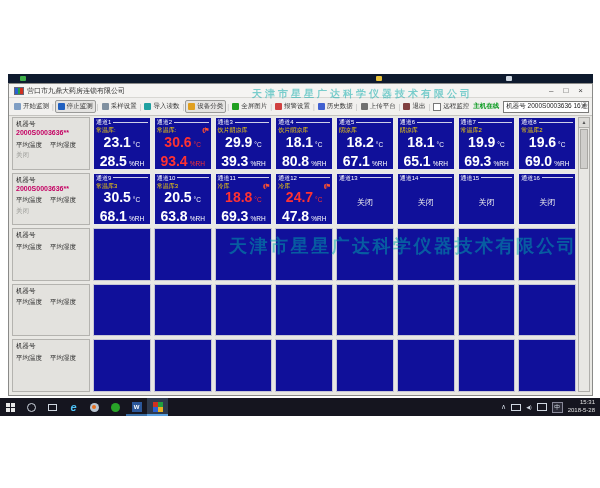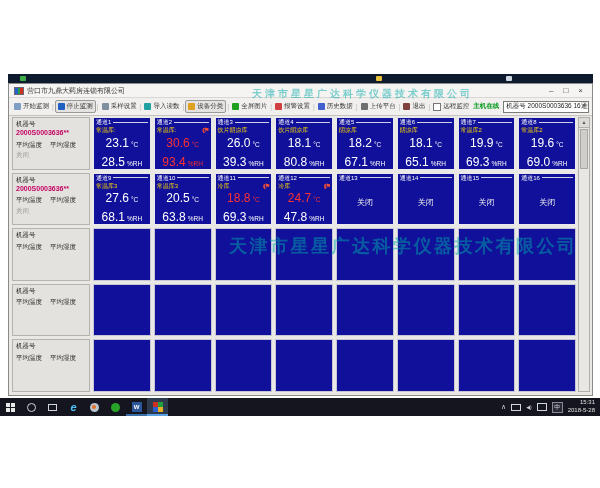--- a/index.html
+++ b/index.html
@@ -46,21 +46,21 @@
 
   .panel{position:relative;background:#10109a;border:1px solid #e8e8ee;display:flex;flex-direction:column;
          overflow:hidden;min-width:0;}
   .panel.empty{border-color:#c6c6d6;}
   .p-head{display:flex;align-items:center;color:#fff;font-size:6px;padding:1px 2px 0;line-height:1;flex:0 0 auto;}
   .p-head::after{content:"";flex:1;border-top:1px solid #cfcfe8;margin-left:2px;}
   .p-loc{display:flex;align-items:center;color:#ffd800;font-size:6px;padding:1px 2px 0;height:8px;line-height:1;flex:0 0 auto;}
   .alarm-icon{margin-left:auto;color:#ff5030;font-size:6px;font-weight:bold;letter-spacing:-1px;}
   .p-vals{flex:1;display:flex;flex-direction:column;justify-content:center;align-items:center;gap:3px;color:#fff;min-height:0;}
   .v-line{line-height:1;white-space:nowrap;}
-  .v-num{font-size:12px;font-weight:normal;}
+  .v-num{font-size:14px;font-weight:bold;}
   .v-unit{font-size:6.5px;margin-left:2px;}
   .v-line.red{color:#ff3232;}
   .p-closed{flex:1;display:flex;align-items:center;justify-content:center;color:#eee;font-size:8px;}
 
   
   .scrollbar{position:absolute;right:2px;top:33px;bottom:3px;width:12px;background:#e8e7e3;
              border:1px solid #b0afab;box-sizing:border-box;}
   .sb-btn{height:9px;background:#dcdbd7;border-bottom:1px solid #b0afab;font-size:5px;display:flex;
           align-items:center;justify-content:center;color:#555;line-height:1;}
   .sb-thumb{margin:1px;height:38px;background:#cfcecb;border:1px solid #a8a7a3;}
@@ -221,21 +221,21 @@
             </div>
           </div>
           <div class="panel">
             <div class="p-head">
               <span class="p-title">通道3</span>
             </div>
             <div class="p-loc">
               <span class="loc-text">饮片阴凉库</span>
             </div>
             <div class="p-vals">
-              <div class="v-line"><span class="v-num">26.0</span><span class="v-unit">°C</span></div>
+              <div class="v-line"><span class="v-num">29.9</span><span class="v-unit">°C</span></div>
               <div class="v-line"><span class="v-num">39.3</span><span class="v-unit">%RH</span></div>
             </div>
           </div>
           <div class="panel">
             <div class="p-head">
               <span class="p-title">通道4</span>
             </div>
             <div class="p-loc">
               <span class="loc-text">饮片阴凉库</span>
             </div>
@@ -304,21 +304,21 @@
             <div class="i-status">关闭</div>
           </div>
           <div class="panel">
             <div class="p-head">
               <span class="p-title">通道9</span>
             </div>
             <div class="p-loc">
               <span class="loc-text">常温库3</span>
             </div>
             <div class="p-vals">
-              <div class="v-line"><span class="v-num">27.6</span><span class="v-unit">°C</span></div>
+              <div class="v-line"><span class="v-num">30.5</span><span class="v-unit">°C</span></div>
               <div class="v-line"><span class="v-num">68.1</span><span class="v-unit">%RH</span></div>
             </div>
           </div>
           <div class="panel">
             <div class="p-head">
               <span class="p-title">通道10</span>
             </div>
             <div class="p-loc">
               <span class="loc-text">常温库3</span>
             </div>

